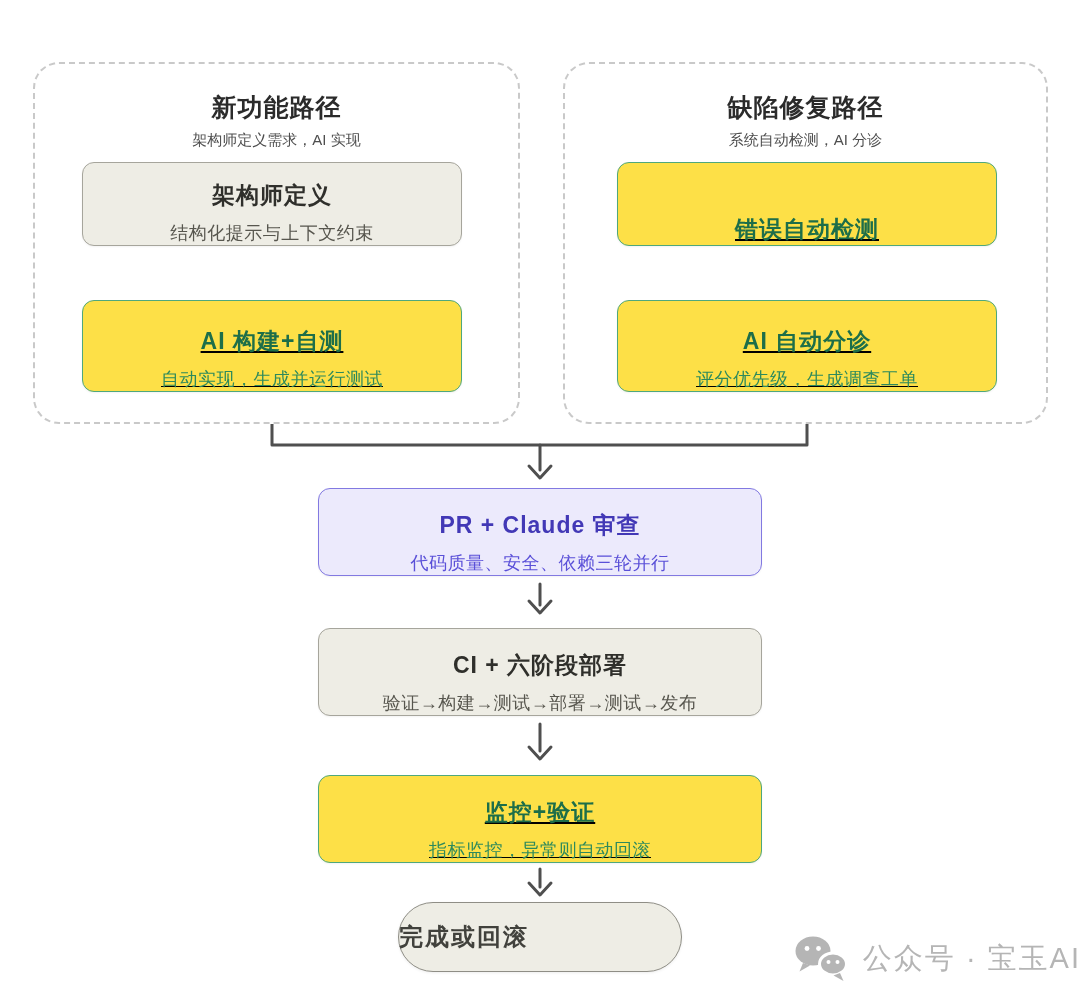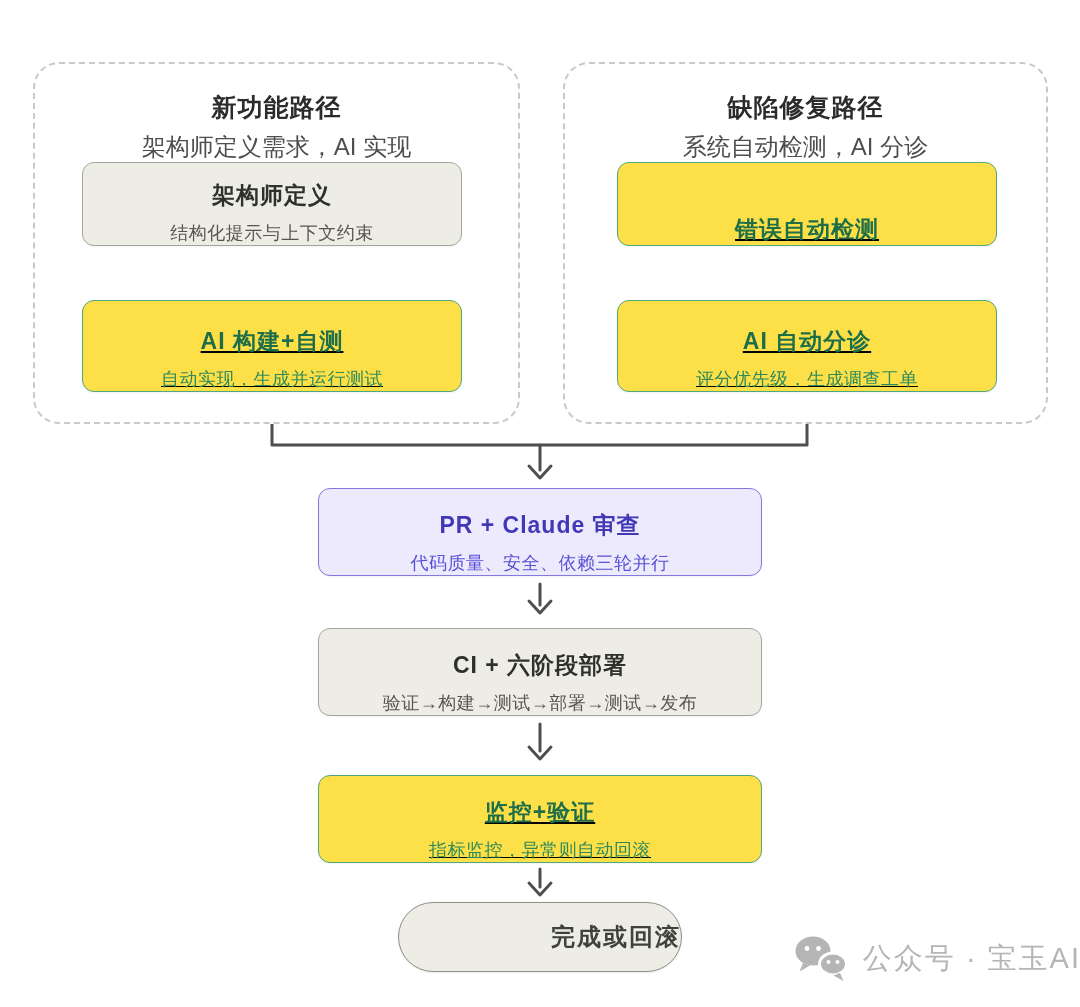--- a/index.html
+++ b/index.html
@@ -24,21 +24,21 @@
   .panel-right { left: 563px; top: 62px; width: 485px; height: 362px; }
   .panel-title {
     margin-top: 27px;
     text-align: center;
     font-size: 25px; font-weight: bold; color: #2b2b2b;
     letter-spacing: 1px;
   }
   .panel-subtitle {
     margin-top: 7px;
     text-align: center;
-    font-size: 24px; color: #4e4e4e;
+    font-size: 15px; color: #4e4e4e;
   }
 
   
   .box {
     position: absolute;
     box-sizing: border-box;
     border-radius: 12px;
     display: flex; flex-direction: column;
     align-items: center; justify-content: flex-end;
     gap: 10px;
@@ -67,21 +67,21 @@
   #box-ci        { left: 318px; top: 628px; width: 444px; height: 88px; }
   #box-monitor   { left: 318px; top: 775px; width: 444px; height: 88px; }
 
   .pill {
     position: absolute;
     left: 398px; top: 902px; width: 284px; height: 70px;
     box-sizing: border-box;
     background: #eeede5;
     border: 1.5px solid #8f8e86;
     border-radius: 36px;
-    display: flex; align-items: center; justify-content: flex-end;
+    display: flex; align-items: center; justify-content: flex-start;
     font-size: 24px; font-weight: bold; color: #41413c;
     letter-spacing: 2px;
     box-shadow: 0 1px 3px rgba(0,0,0,0.07);
   }
 
   .connectors { position: absolute; left: 0; top: 0; pointer-events: none; }
 
   .watermark {
     position: absolute;
     right: 33px; bottom: 22px;

